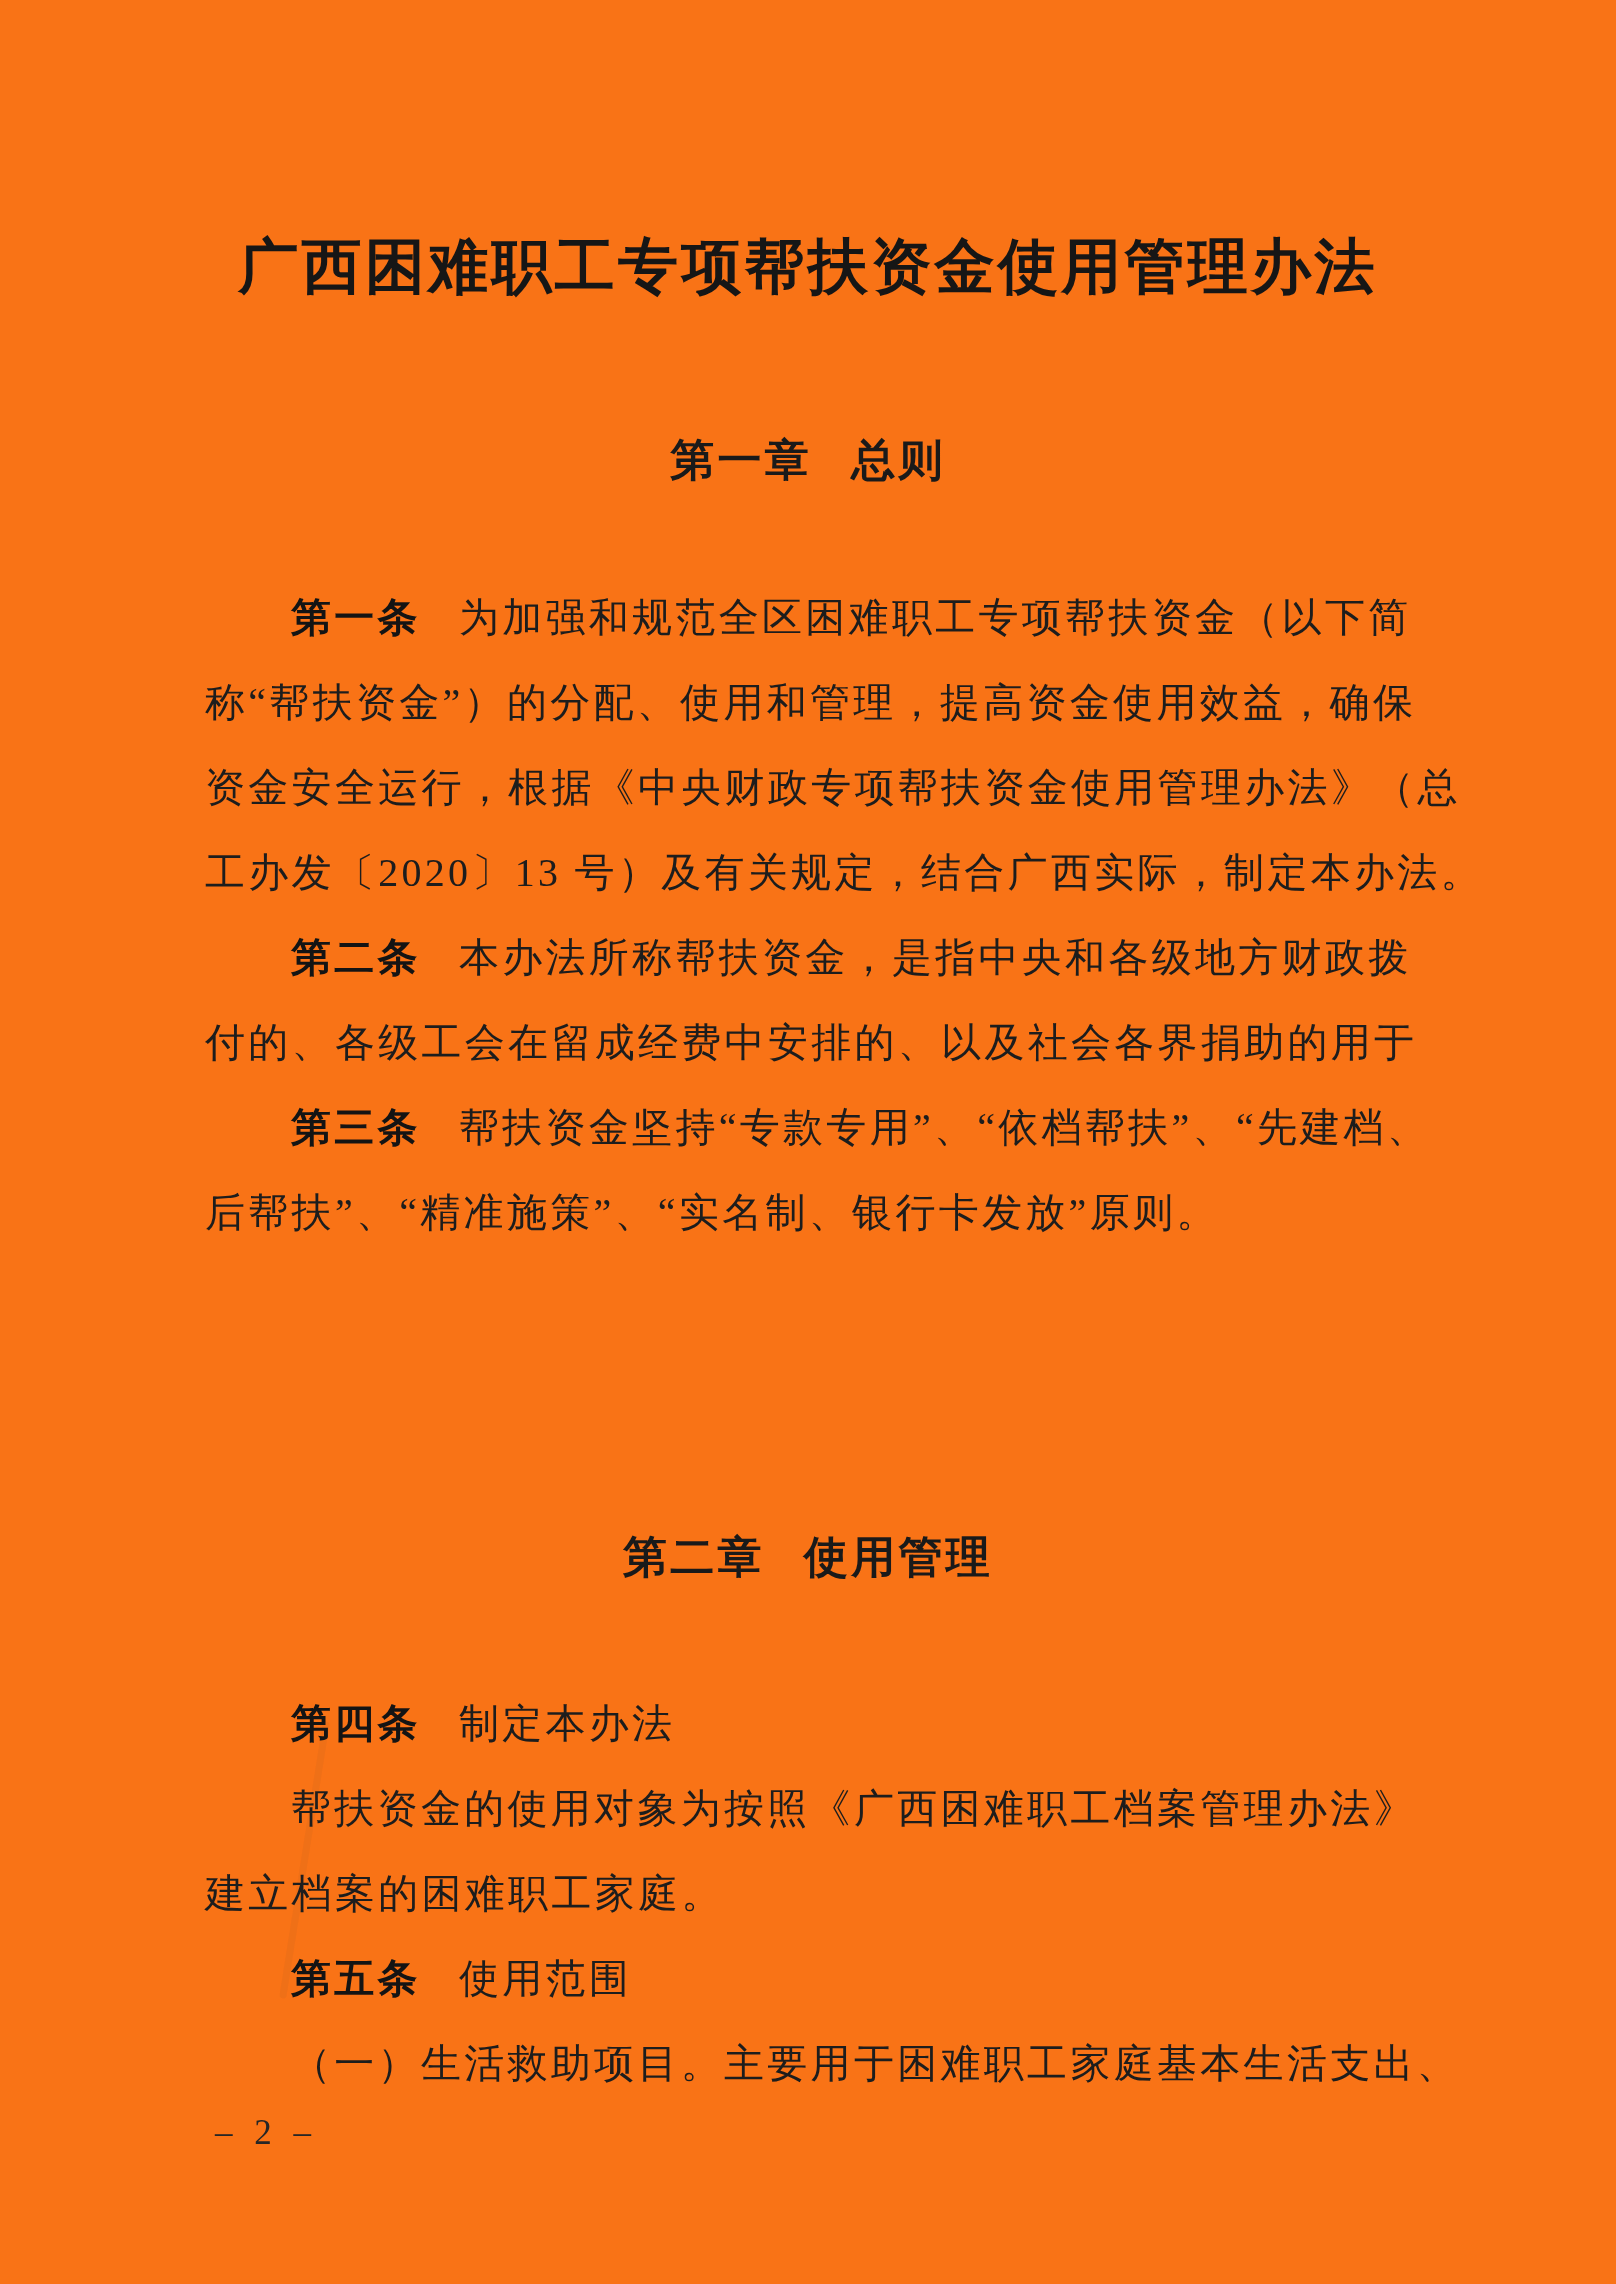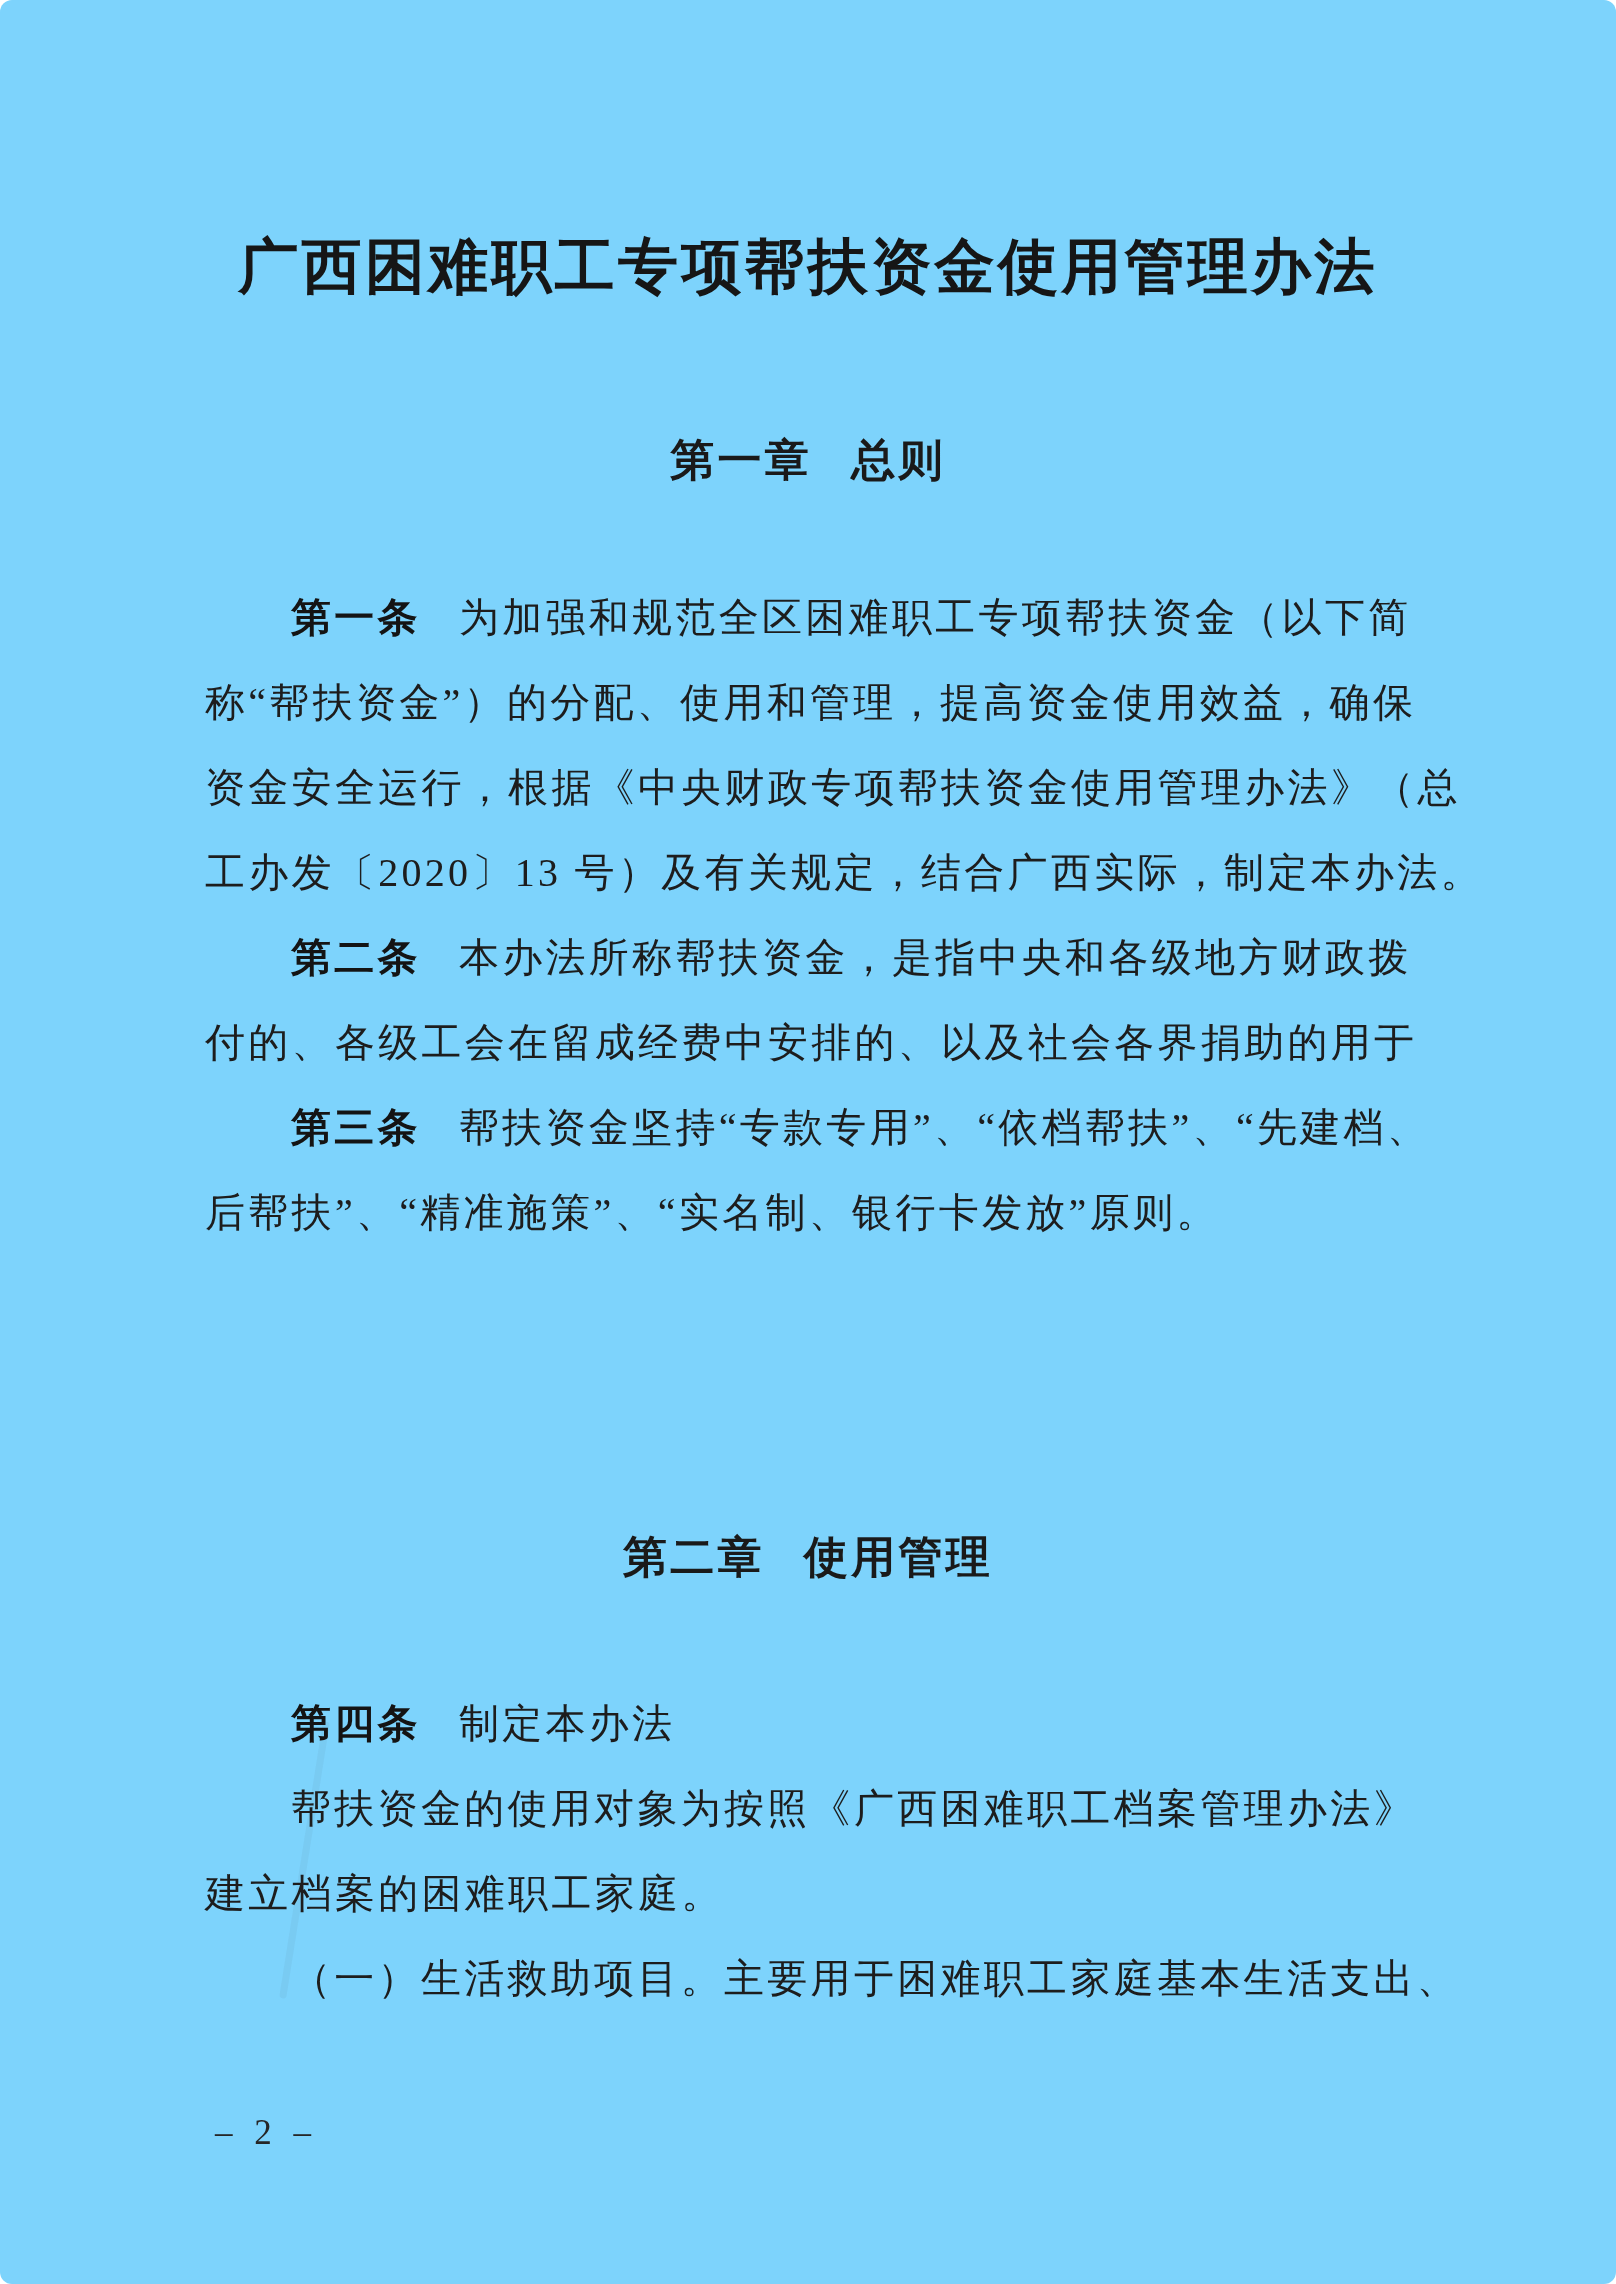--- a/index.html
+++ b/index.html
@@ -1,24 +1,23 @@
 <!DOCTYPE html>
 <html style="font-size:10.4px"><head>
 <meta charset="utf-8">
 <style>
   html, body { margin: 0; padding: 0; background: #ffffff; }
   .page {
     position: relative;
     width: 1616px;
     height: 2284px;
-    background: #7dd3fc;
+    background: #f97316;
     overflow: hidden;
     font-family: "Liberation Serif", serif;
     color: #1d1d1d;
-    border-radius: 12px;
   }
   .doc-title {
     position: absolute;
     top: 227px; left: 0; right: 0;
     text-align: center;
     font-family: "Liberation Serif", serif;
     font-weight: 700;
     font-size: 60px;
     line-height: 80px;
     letter-spacing: 3.3px;
@@ -129,20 +128,23 @@
     <div class="line indent">
       <span class="lead">第四条</span><span>制定本办法</span>
     </div>
     <div class="line indent">
       <span>帮扶资金的使用对象为按照《广西困难职工档案管理办法》</span>
     </div>
     <div class="line">
       <span>建立档案的困难职工家庭。</span>
     </div>
     <div class="line indent">
+      <span class="lead">第五条</span><span>使用范围</span>
+    </div>
+    <div class="line indent">
       <span>（一）生活救助项目。主要用于困难职工家庭基本生活支出、</span>
     </div>
   </div>
 
   <div class="scan-crease"></div>
 
   <div class="page-num">– 2 –</div>
 
 </div>
 

